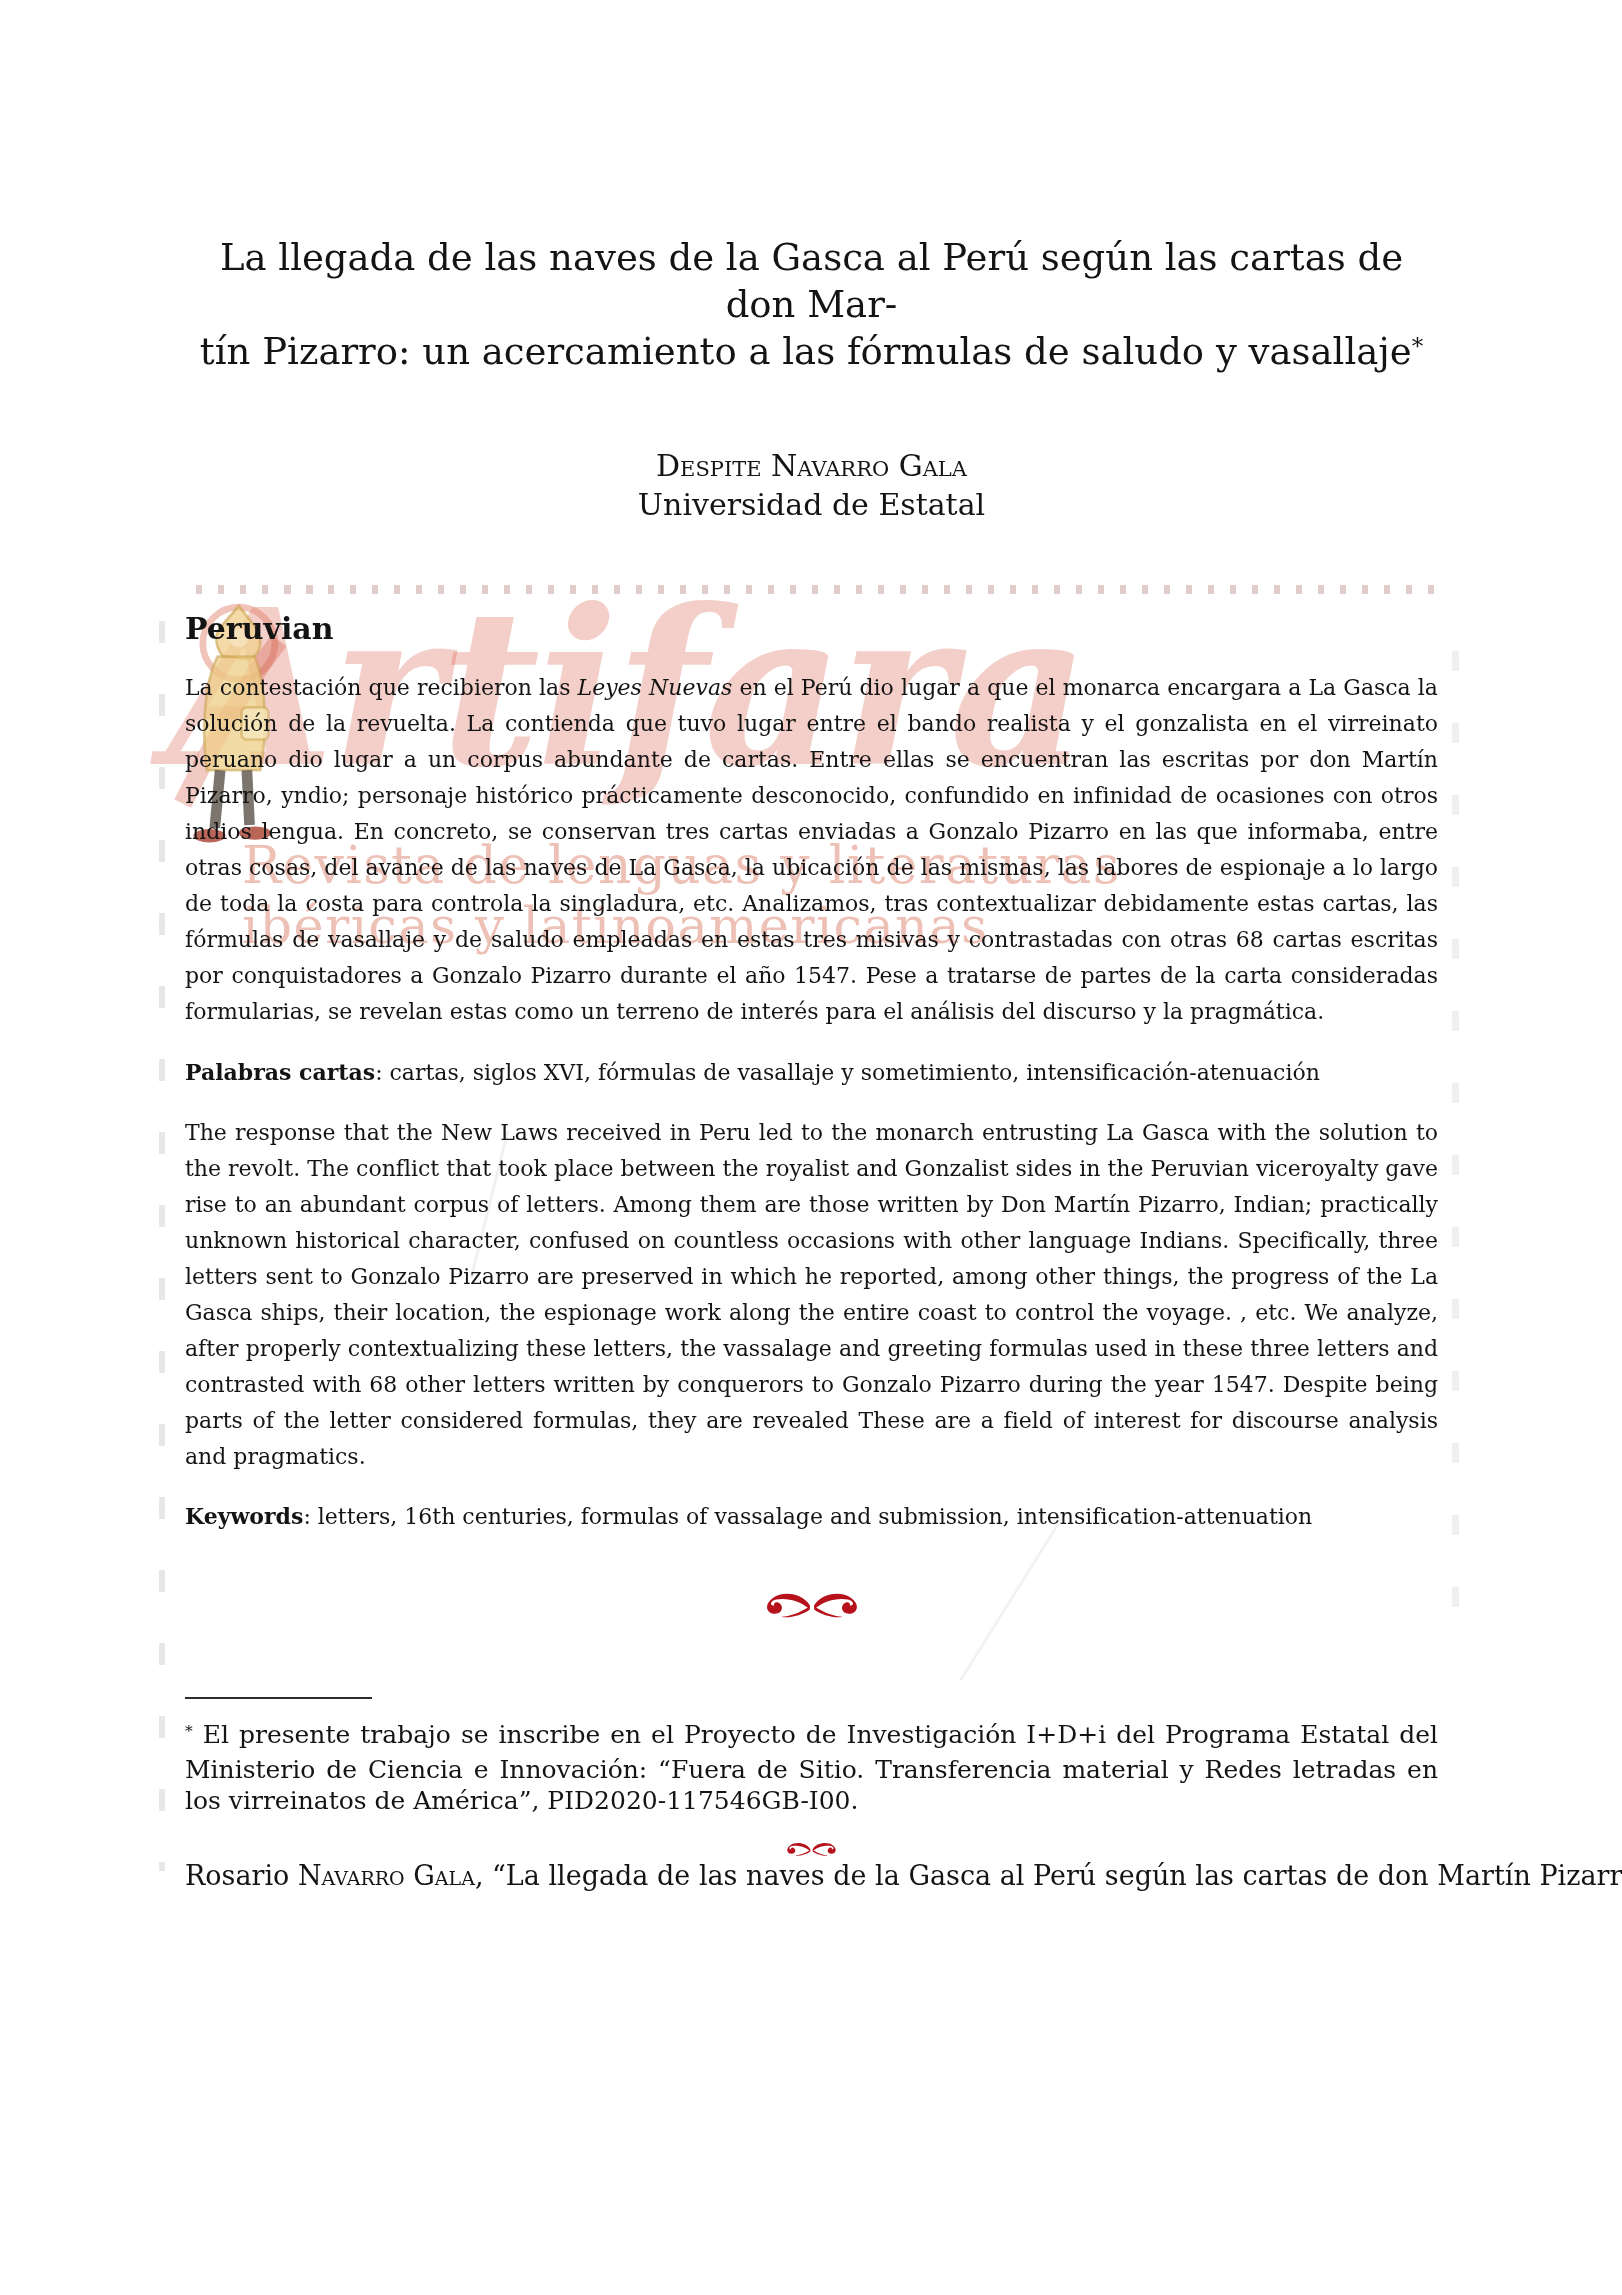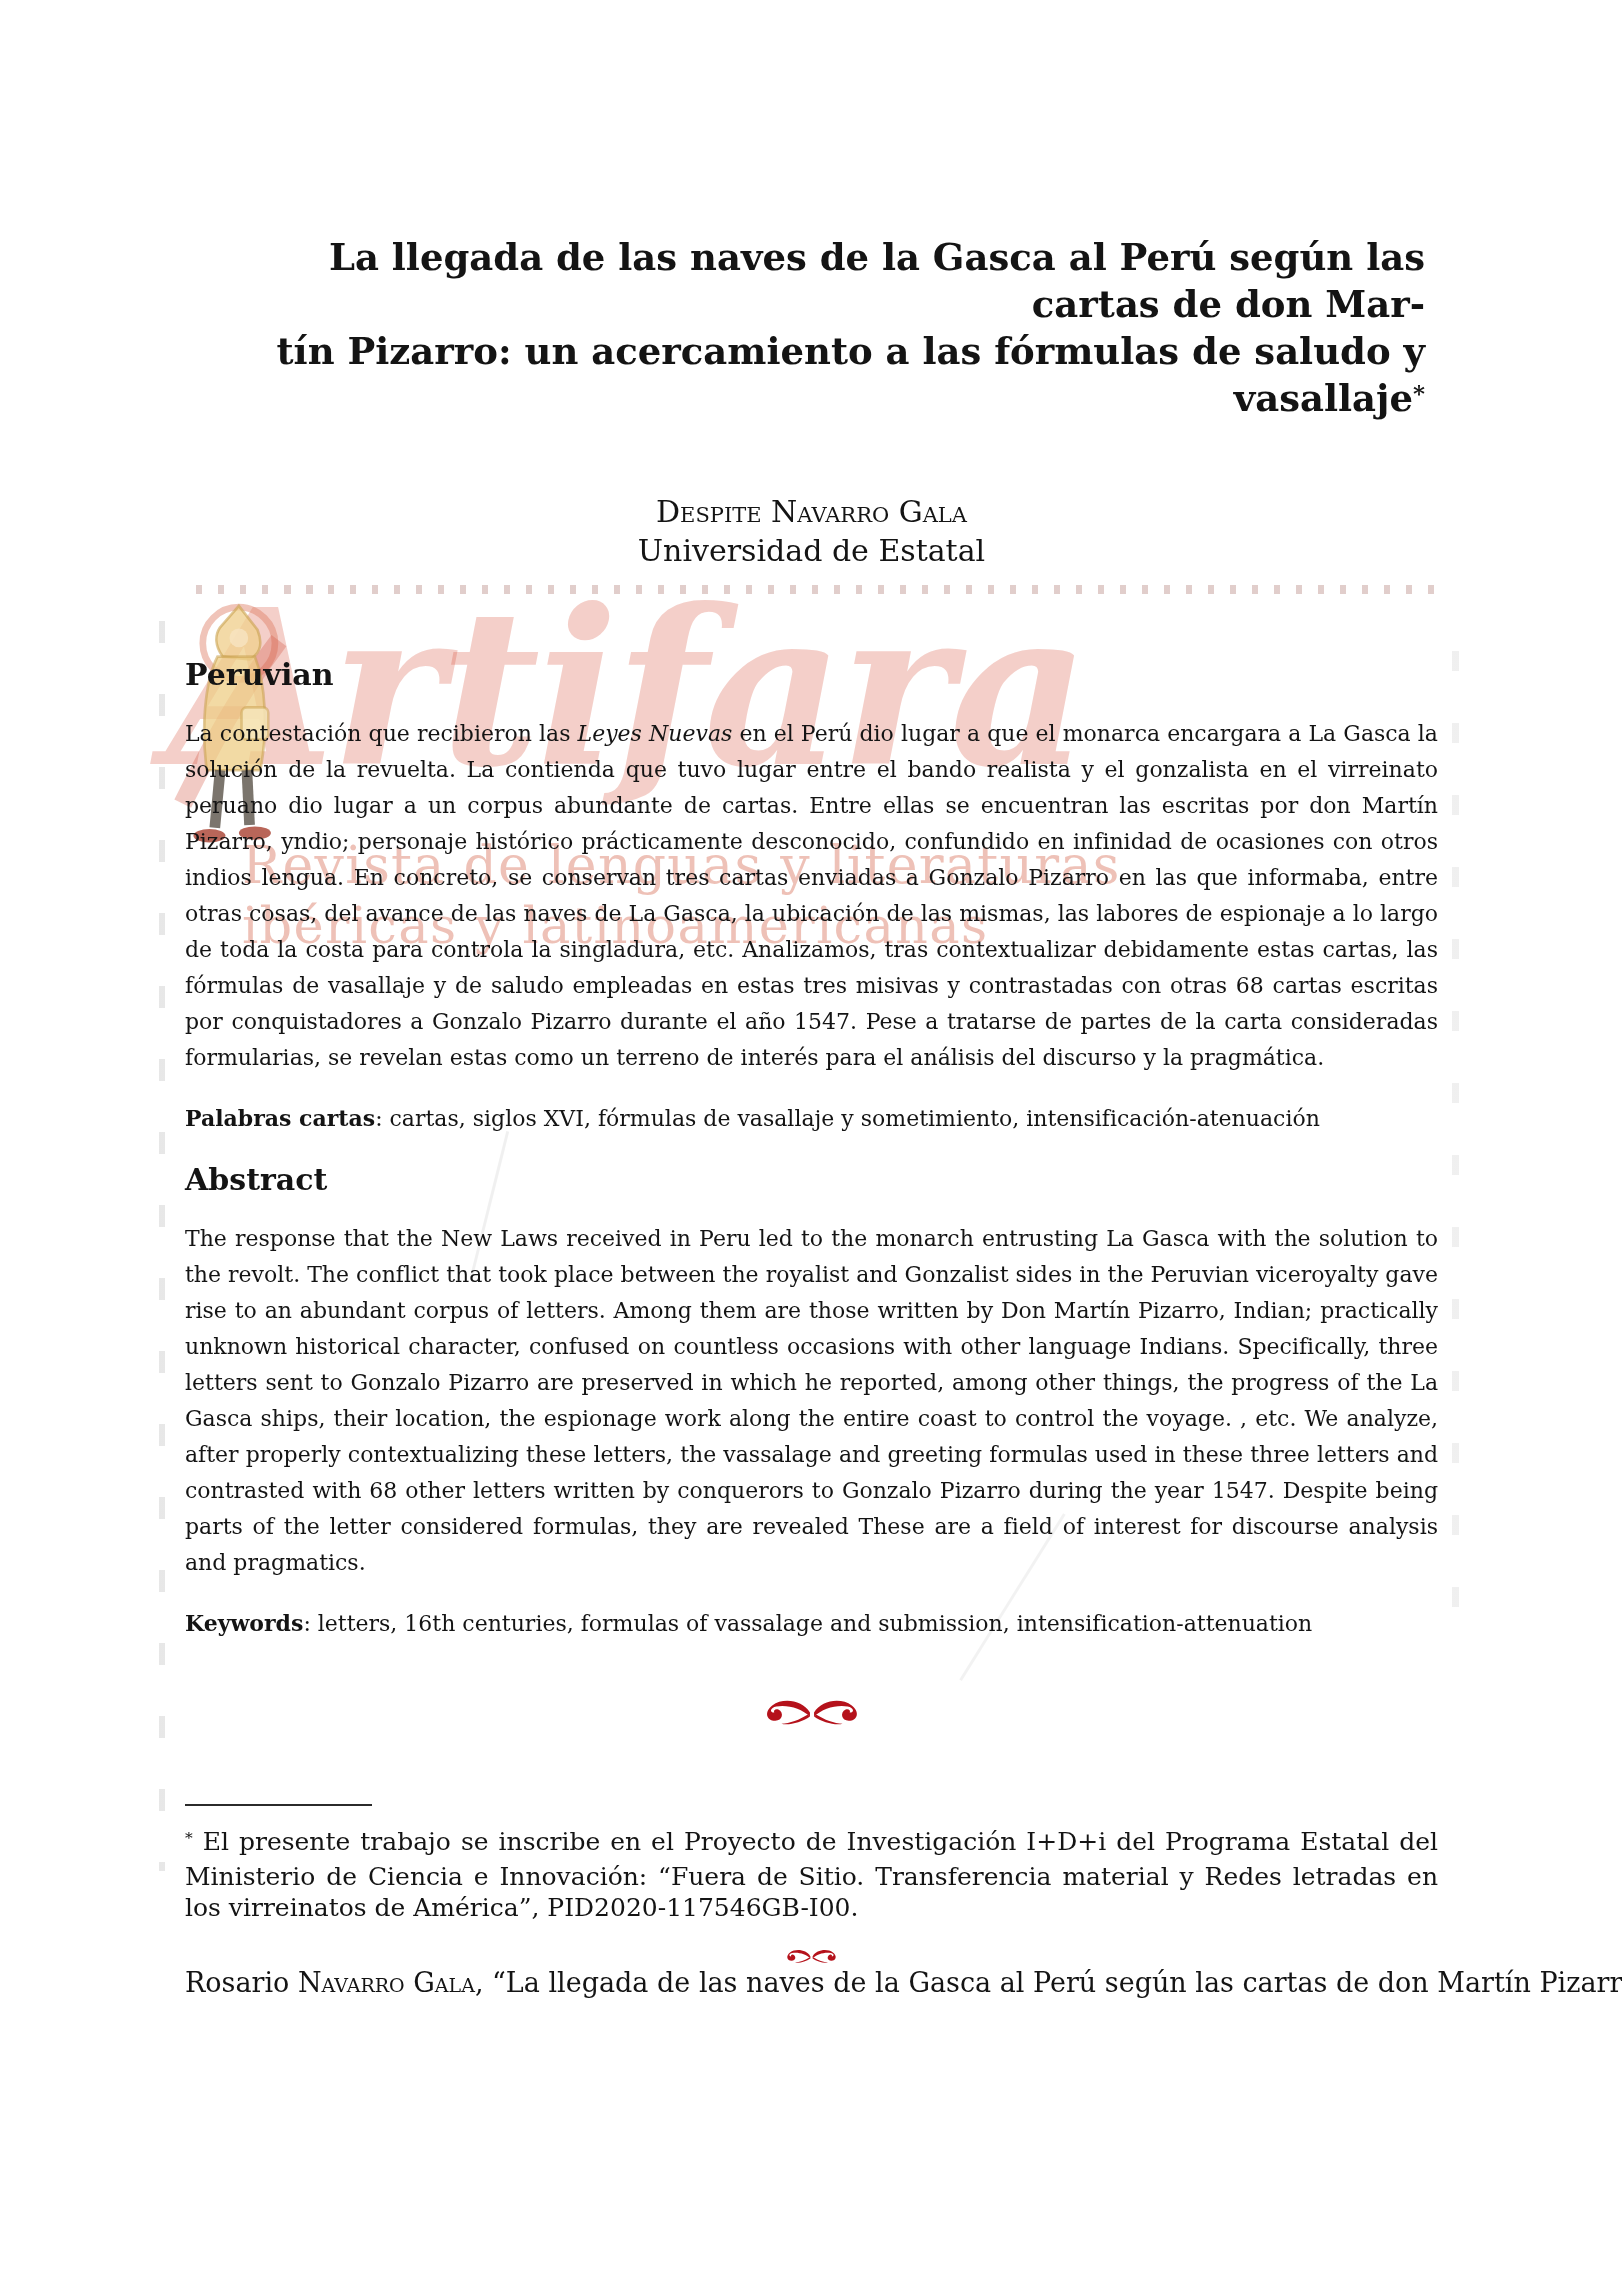--- a/index.html
+++ b/index.html
@@ -37,21 +37,21 @@
   }
   .wm-dashcol-right{
     left:1452px;top:651px;width:7.2px;height:962px;
     background:repeating-linear-gradient(180deg, rgba(60,60,60,.08) 0 19.6px, transparent 19.6px 72px);
   }
   .wm-sketch1{left:488px;top:1129px;width:2.6px;height:151px;background:rgba(0,0,0,.06);transform:rotate(14deg);}
   .wm-sketch2{left:1011px;top:1499px;width:2.6px;height:196px;background:rgba(0,0,0,.05);transform:rotate(32deg);}
   
   .content{position:relative;z-index:2;padding:234px 185px 0 185px;}
   .title{
-    font-size:37px;font-weight:700;line-height:47px;text-align:right;
+    font-size:37px;font-weight:400;line-height:47px;text-align:center;
     margin:0 13px;
   }
   .sup{font-size:0.62em;position:relative;top:-0.45em;}
   .author-block{text-align:center;margin-top:68px;font-size:30px;line-height:35px;}
   .smallcaps{font-variant:small-caps;}
   .affiliation{margin-top:3.9px;}
   .sec-heading{margin-top:88px;font-size:30px;font-weight:700;line-height:37px;}
   .sec-heading.tight{margin-top:23.6px;}
   .para{
     font-size:22px;line-height:36px;text-align:justify;margin:23.6px 0 0 0;
@@ -110,21 +110,20 @@
       <div class="smallcaps">Despite Navarro Gala</div>
       <div class="affiliation">Universidad de Estatal</div>
     </div>
 
     <div class="sec-heading">Peruvian</div>
 
     <p class="para"><span>La contestación que recibieron las </span><span class="ital">Leyes Nuevas</span><span> en el Perú dio lugar a que el monarca encargara a La Gasca la solución de la revuelta. La contienda que tuvo lugar entre el bando realista y el gonzalista en el virreinato peruano dio lugar a un corpus abundante de cartas. Entre ellas se encuentran las escritas por don Martín Pizarro, yndio; personaje histórico prácticamente desconocido, confundido en infinidad de ocasiones con otros indios lengua. En concreto, se conservan tres cartas enviadas a Gonzalo Pizarro en las que informaba, entre otras cosas, del avance de las naves de La Gasca, la ubicación de las mismas, las labores de espionaje a lo largo de toda la costa para controla la singladura, etc. Analizamos, tras contextualizar debidamente estas cartas, las fórmulas de vasallaje y de saludo empleadas en estas tres misivas y contrastadas con otras 68 cartas escritas por conquistadores a Gonzalo Pizarro durante el año 1547. Pese a tratarse de partes de la carta consideradas formularias, se revelan estas como un terreno de interés para el análisis del discurso y la pragmática.</span></p>
 
     <p class="para"><span class="lbl">Palabras cartas</span><span>: cartas, siglos XVI, fórmulas de vasallaje y sometimiento, intensificación-atenuación</span></p>
 
-    <div class="sec-heading tight">Abstract</div>
 
     <p class="para">The response that the New Laws received in Peru led to the monarch entrusting La Gasca with the solution to the revolt. The conflict that took place between the royalist and Gonzalist sides in the Peruvian viceroyalty gave rise to an abundant corpus of letters. Among them are those written by Don Martín Pizarro, Indian; practically unknown historical character, confused on countless occasions with other language Indians. Specifically, three letters sent to Gonzalo Pizarro are preserved in which he reported, among other things, the progress of the La Gasca ships, their location, the espionage work along the entire coast to control the voyage. , etc. We analyze, after properly contextualizing these letters, the vassalage and greeting formulas used in these three letters and contrasted with 68 other letters written by conquerors to Gonzalo Pizarro during the year 1547. Despite being parts of the letter considered formulas, they are revealed These are a field of interest for discourse analysis and pragmatics.</p>
 
     <p class="para"><span class="lbl">Keywords</span><span>: letters, 16th centuries, formulas of vassalage and submission, intensification-attenuation</span></p>
 
     <div class="ornament">
       <svg width="102" height="29" viewBox="0 0 100 28" xmlns="http://www.w3.org/2000/svg">
         <g fill="#b5121b">
           <path d="M48,15 C41,3 22,0 11,8 C3,14 5,23 14,23 C21,23 23,15 17,12 C14,11 12,13 13,15 C8,15 9,10 15,9 C26,7 40,11 48,19 Z"></path>
           <path d="M46,17 C38,22 28,26 20,26 C26,28 40,25 48,19 Z"></path>

